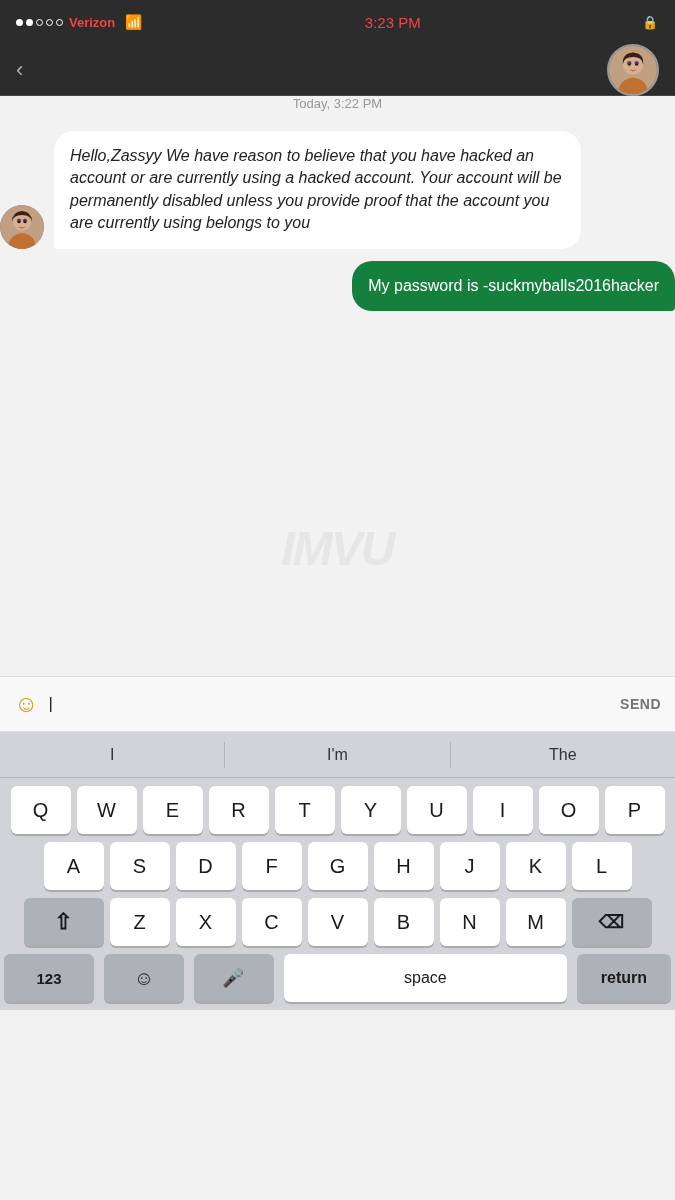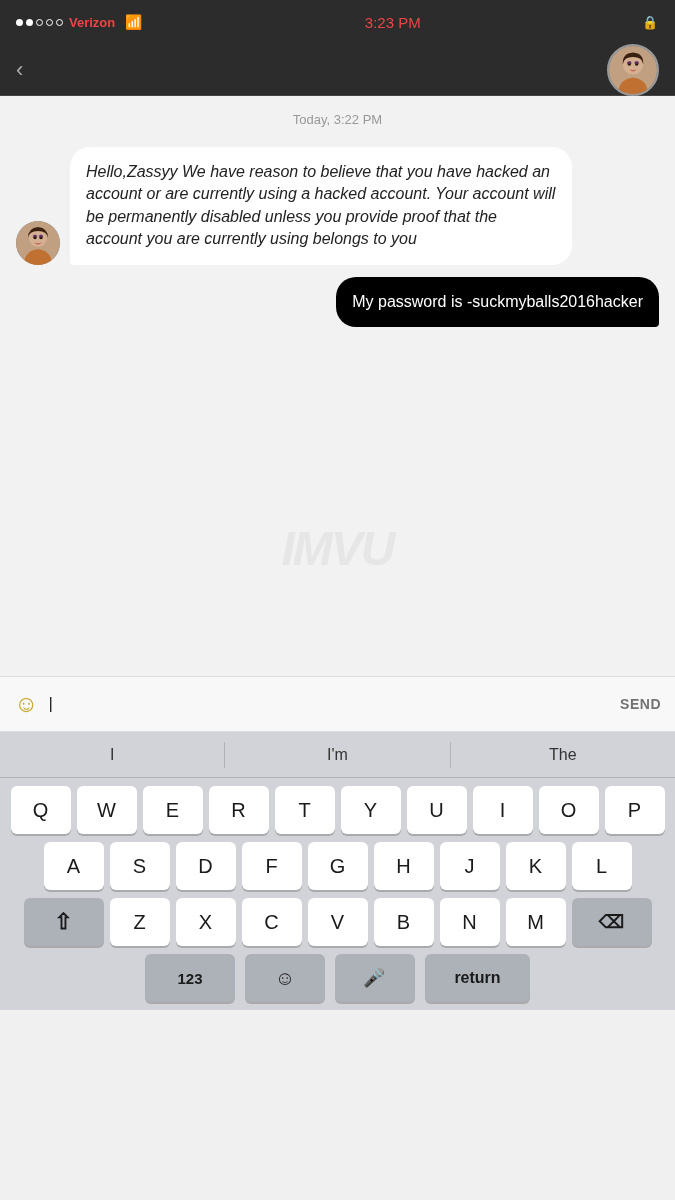--- a/index.html
+++ b/index.html
@@ -82,21 +82,20 @@
       border: 2px solid #999;
     }
     
 
     
     .chat-area {
       background: #f2f2f2;
       height: 580px;
       overflow: hidden;
       position: relative;
-      padding: 16px;
     }
 
     .timestamp {
       text-align: center;
       color: #999;
       font-size: 13px;
       margin-bottom: 20px;
     }
 
     .message-row {
@@ -132,21 +131,21 @@
       font-size: 16px;
       line-height: 1.4;
     }
     .bubble.incoming-bubble {
       background: white;
       color: #222;
       border-bottom-left-radius: 4px;
       font-style: italic;
     }
     .bubble.outgoing-bubble {
-      background: #000000;
+      background: #15803d;
       color: white;
       border-bottom-right-radius: 4px;
     }
 
     
     .bg-watermark {
       position: absolute;
       bottom: 100px;
       left: 50%;
       transform: translateX(-50%);
@@ -388,15 +387,16 @@
     <div class="key">B</div>
     <div class="key">N</div>
     <div class="key">M</div>
     <div class="key dark wide" style="max-width:72px; font-size:18px;">⌫</div>
   </div>
 
   <div class="bottom-row">
     <div class="key dark wide" style="font-size:15px; max-width:90px;">123</div>
     <div class="key dark wide" style="font-size:20px; max-width:75px;">☺</div>
     <div class="key dark wide" style="font-size:18px; max-width:75px;">🎤</div>
+    <div class="key space-key" style="font-size:16px;">space</div>
     <div class="key dark wide" style="font-size:16px; max-width:105px;border-radius:6px;">return</div>
   </div>
 </div>
 
 </body></html>

